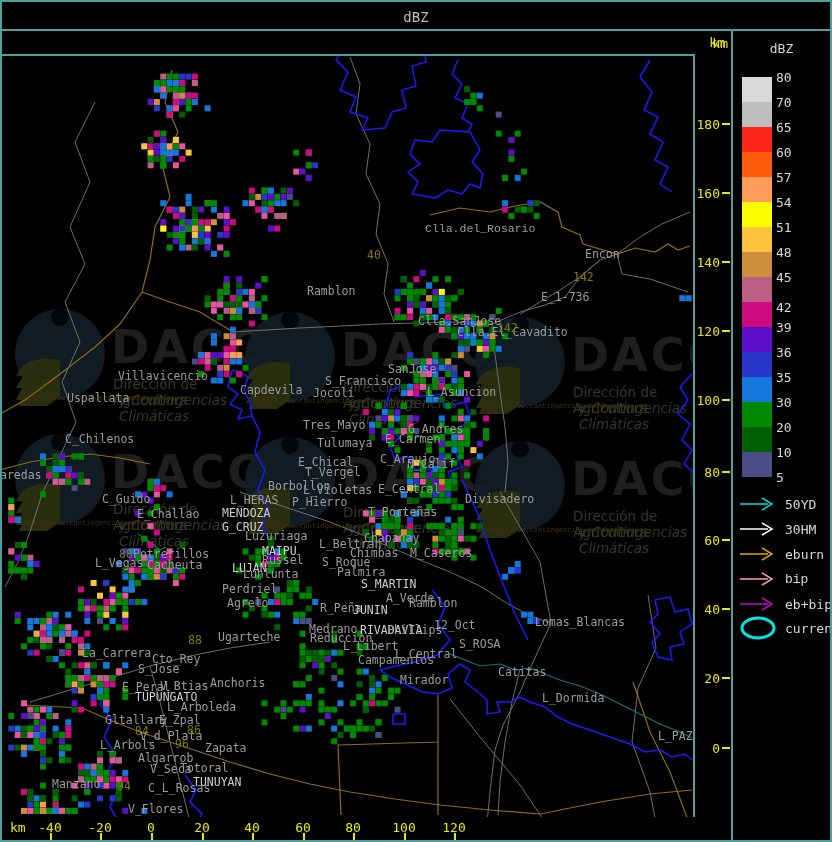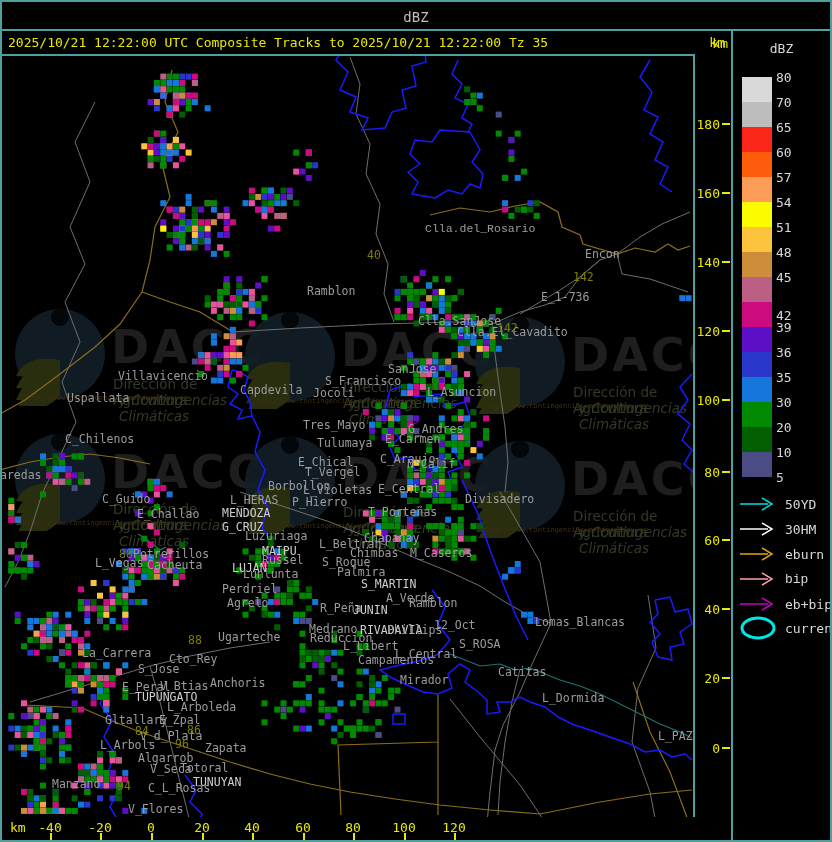--- a/index.html
+++ b/index.html
@@ -43,21 +43,20 @@
 </style>
 </head>
 <body>
 
 <div id="win">
   <div id="titlebar" class="tealbox">
     <div id="title">dBZ</div>
   </div>
 
   <div id="headerrow">
-    <div id="headertext">2025/10/21 12:22:00 UTC Composite Tracks to 2025/10/21 12:22:00 Tz 35</div>
     <div id="headerkm">km</div>
   </div>
 
   <div id="map">
     <div id="wmlayer">
         <div class="wm" style="left: 13px; top: 246px;">
           <svg width="92" height="104" style="position:absolute;left:0;top:0">
             <circle cx="45" cy="52" r="45" fill="#121f29"></circle>
             <circle cx="45" cy="15" r="9" fill="#04080c"></circle>
             <path d="M45,58 q-34,-6 -44,16 q26,2 44,-16 z" fill="#2e3310"></path>
@@ -1796,21 +1795,21 @@
         <div class="mlabel" style="left: 496px; top: 616px;">Catitas</div>
         <div class="mlabel" style="left: 540px; top: 642px;">L_Dormida</div>
         <div class="mlabel" style="left: 656px; top: 680px;">L_PAZ</div>
         <div class="mlabel" style="left: 220px; top: 533px;">Perdriel</div>
         <div class="mlabel" style="left: 225px; top: 547px;">Agrelo</div>
         <div class="mlabel" style="left: 216px; top: 581px;">Ugarteche</div>
         <div class="mlabel" style="left: 131px; top: 498px;">Potrerillos</div>
         <div class="mlabel" style="left: 93px; top: 507px;">L_Vegas</div>
         <div class="mlabel" style="left: 145px; top: 509px;">Cacheuta</div>
         <div class="mlabel" style="left: 80px; top: 597px;">La_Carrera</div>
-        <div class="mlabel" style="left: 150px; top: 603px; margin-left: 17px;">Cto_Rey</div>
+        <div class="mlabel" style="left: 150px; top: 603px;">Cto_Rey</div>
         <div class="mlabel" style="left: 136px; top: 613px;">S_Jose</div>
         <div class="mlabel" style="left: 120px; top: 631px;">E_Peral</div>
         <div class="mlabel" style="left: 158px; top: 630px;">V_Btias</div>
         <div class="mlabel" style="left: 208px; top: 627px;">Anchoris</div>
         <div class="mlabel bright" style="left: 133px; top: 641px;">TUPUNGATO</div>
         <div class="mlabel" style="left: 165px; top: 651px;">L_Arboleda</div>
         <div class="mlabel" style="left: 103px; top: 664px;">Gltallary</div>
         <div class="mlabel" style="left: 157px; top: 664px;">E_Zpal</div>
         <div class="mlabel" style="left: 138px; top: 680px;">V_d_Plata</div>
         <div class="mlabel" style="left: 98px; top: 689px;">L_Arbols</div>
@@ -1893,21 +1892,21 @@
       <div class="swlabel" style="top: 146px;">57</div>
       <div class="sw speck" style="top: 171px; background: rgb(252, 252, 0);"></div>
       <div class="swlabel" style="top: 171px;">54</div>
       <div class="sw" style="top: 196px; background: rgb(252, 195, 61);"></div>
       <div class="swlabel" style="top: 196px;">51</div>
       <div class="sw" style="top: 221px; background: rgb(205, 142, 60);"></div>
       <div class="swlabel" style="top: 221px;">48</div>
       <div class="sw" style="top: 246px; background: rgb(188, 95, 133);"></div>
       <div class="swlabel" style="top: 246px;">45</div>
       <div class="sw" style="top: 271px; background: rgb(203, 11, 126);"></div>
-      <div class="swlabel" style="top: 284px;">42</div>
+      <div class="swlabel" style="top: 276px;">42</div>
       <div class="sw" style="top: 296px; background: rgb(92, 15, 198);"></div>
       <div class="swlabel" style="top: 296px;">39</div>
       <div class="sw" style="top: 321px; background: rgb(40, 54, 201);"></div>
       <div class="swlabel" style="top: 321px;">36</div>
       <div class="sw" style="top: 346px; background: rgb(21, 119, 220);"></div>
       <div class="swlabel" style="top: 346px;">35</div>
       <div class="sw" style="top: 371px; background: rgb(1, 138, 1);"></div>
       <div class="swlabel" style="top: 371px;">30</div>
       <div class="sw" style="top: 396px; background: rgb(1, 94, 1);"></div>
       <div class="swlabel" style="top: 396px;">20</div>

